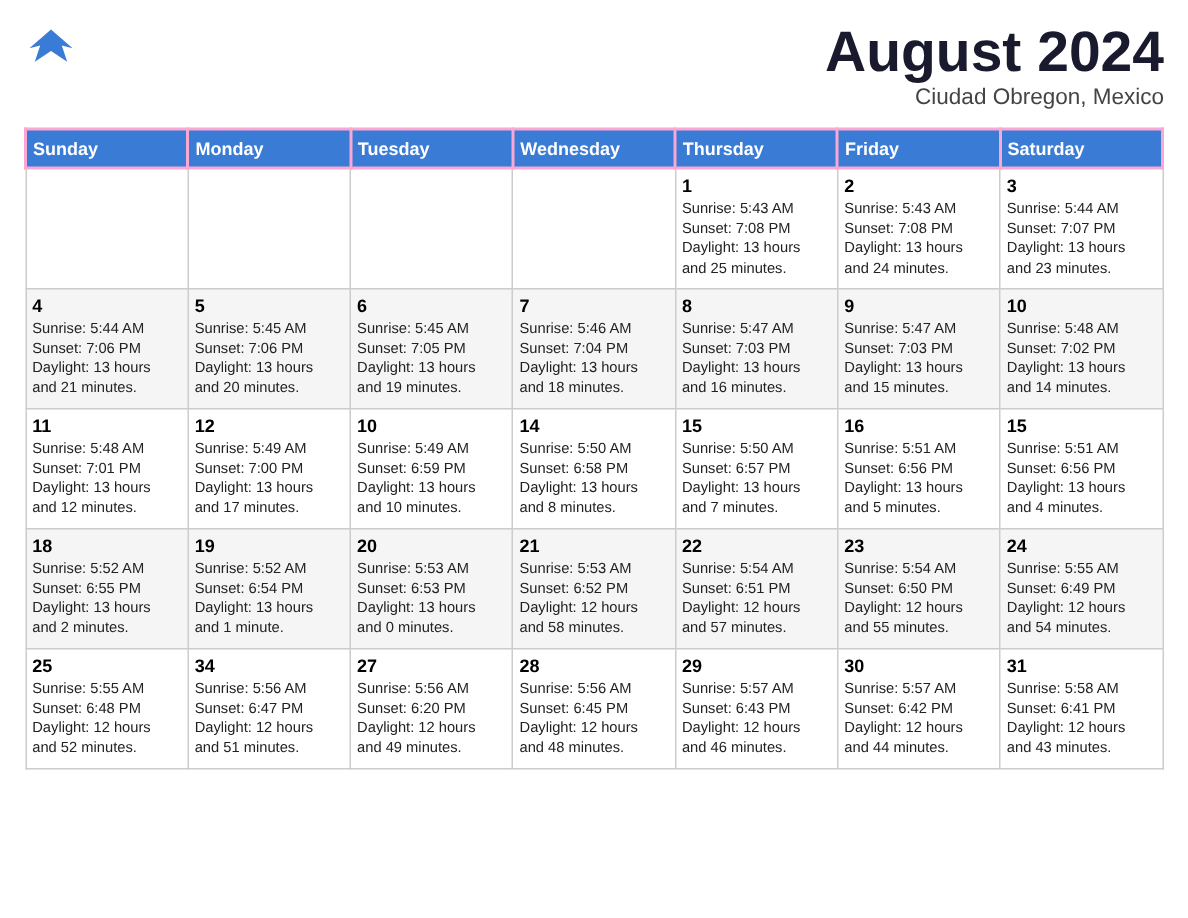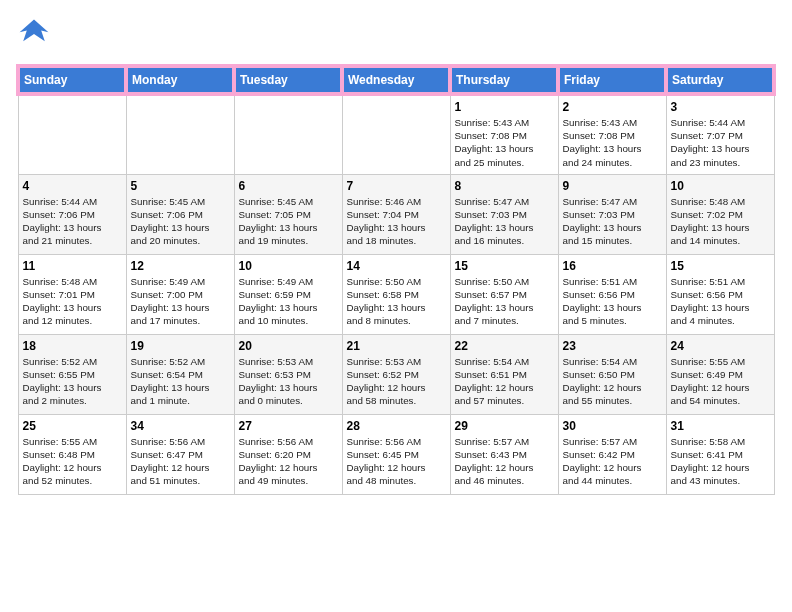--- a/index.html
+++ b/index.html
@@ -53,21 +53,21 @@
       border-collapse: collapse;
       font-size: 10.5px;
     }
     thead tr th {
       background: #3a7bd5;
       color: #fff;
       font-weight: bold;
       font-size: 12px;
       padding: 5px 4px;
       text-align: left;
-      border: 4px solid #f9a8d4;
+      border: 2px solid #f9a8d4;
     }
     tbody tr td {
       border: 1px solid #ccc;
       vertical-align: top;
       padding: 4px 4px;
       height: 80px;
       width: 14.28%;
       background: #fff;
     }
     tbody tr:nth-child(even) td {
@@ -89,20 +89,24 @@
     }
   </style>
 </head>
 <body>
 
 <div class="header">
   <div class="logo">
     <svg class="logo-bird" viewBox="0 0 40 40">
       <polygon points="20,4 36,18 28,16 32,28 20,20 8,28 12,16 4,18" fill="#3a7bd5"></polygon>
     </svg>
+  </div>
+  <div class="title-block">
+    <div class="month-title">August 2024</div>
+    <div class="subtitle">Ciudad Obregon, Mexico</div>
   </div>
 </div>
 
 <table>
   <thead>
     <tr>
     <th>Sunday</th>
         <th>Monday</th>
         <th>Tuesday</th>
         <th>Wednesday</th>

